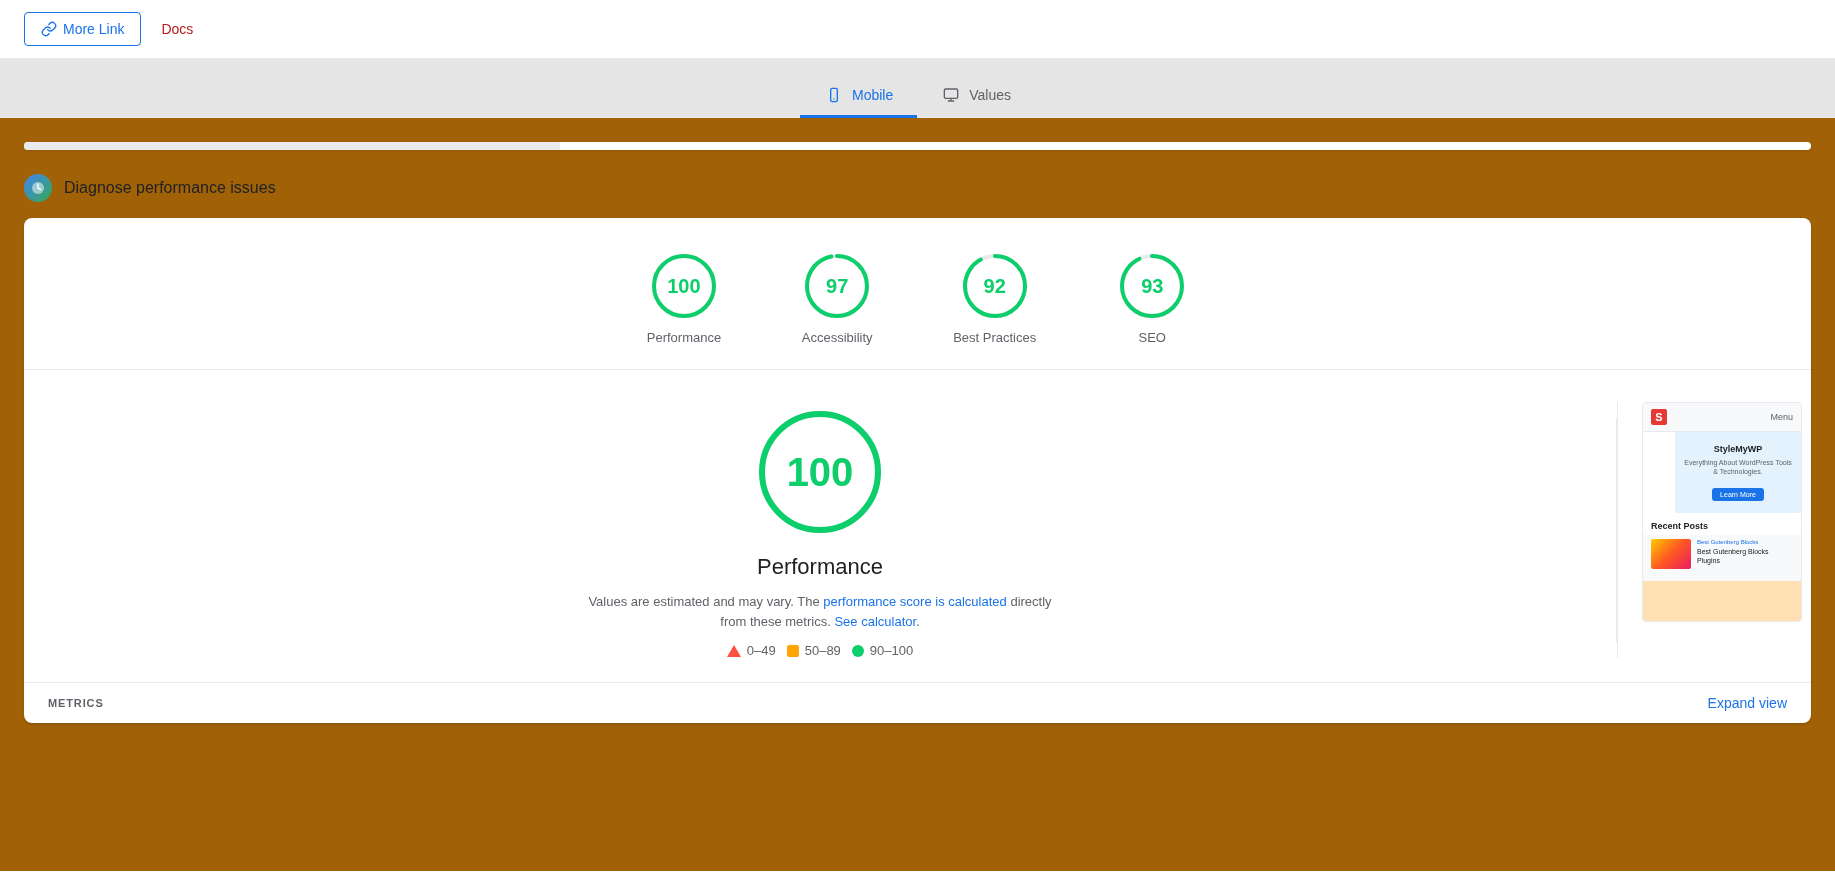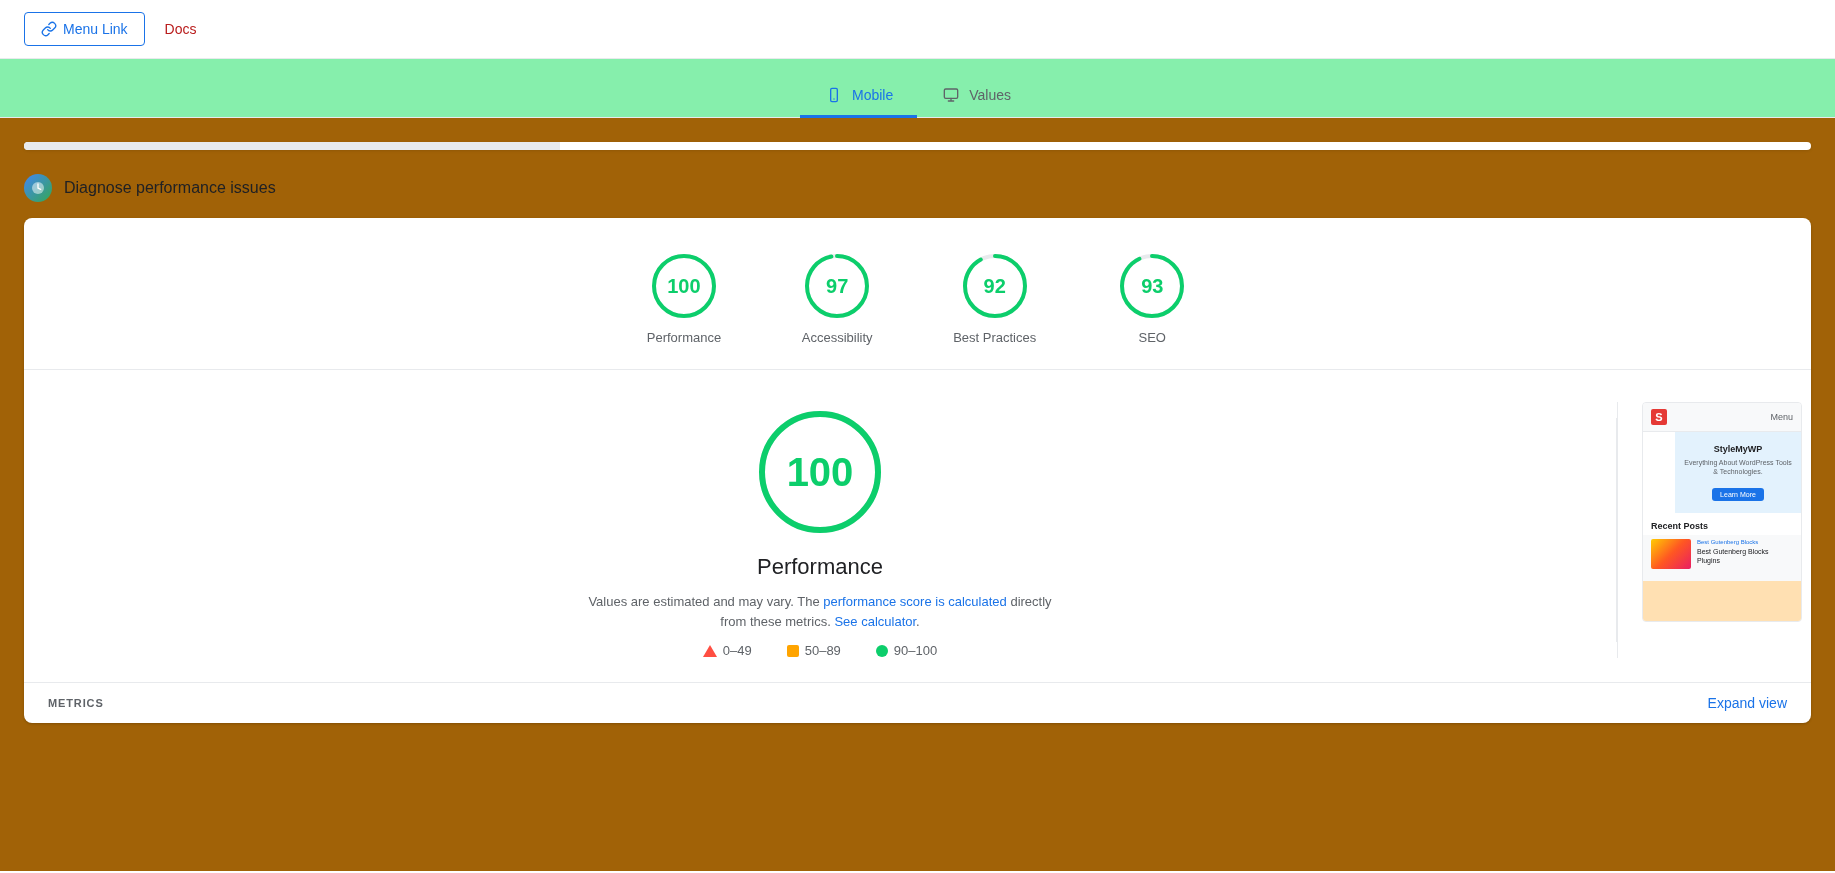--- a/index.html
+++ b/index.html
@@ -57,21 +57,21 @@
       cursor: pointer;
     }
 
     
     .tab-bar {
       display: flex;
       justify-content: center;
       gap: 0;
       padding: 16px 0 0 0;
       border-bottom: 1px solid #e8eaed;
-      background: #86efac;
+      background: #e5e5e5;
     }
     .tab {
       display: flex;
       align-items: center;
       gap: 8px;
       padding: 12px 24px;
       cursor: pointer;
       color: #5f6368;
       font-size: 14px;
       border-bottom: 3px solid transparent;
@@ -226,21 +226,21 @@
       max-width: 480px;
       line-height: 1.5;
     }
     .score-description a {
       color: #1a73e8;
       text-decoration: none;
     }
     .legend-row {
       display: flex;
       align-items: flex-start;
-      gap: 35px;
+      gap: 11px;
     }
     .legend-item {
       display: flex;
       align-items: center;
       gap: 6px;
       font-size: 13px;
       color: #5f6368;
     }
     .legend-dot {
       width: 12px;
@@ -402,21 +402,21 @@
 </head>
 <body>
 
 <header class="header">
   <div class="header-right">
     <button class="copy-link-btn">
       <svg width="16" height="16" viewBox="0 0 24 24" fill="none">
         <path d="M10 13a5 5 0 007.54.54l3-3a5 5 0 00-7.07-7.07l-1.72 1.71" stroke="#1a73e8" stroke-width="2" stroke-linecap="round"></path>
         <path d="M14 11a5 5 0 00-7.54-.54l-3 3a5 5 0 007.07 7.07l1.71-1.71" stroke="#1a73e8" stroke-width="2" stroke-linecap="round"></path>
       </svg>
-      <span>Menu Link</span>
+      <span>More Link</span>
     </button>
     <a class="docs-link">Docs</a>
   </div>
 </header>
 
 <div class="tab-bar">
   <div class="tab active">
     <svg width="20" height="16" viewBox="0 0 24 24" fill="none">
       <rect x="7" y="2" width="10" height="20" rx="2" stroke="#1a73e8" stroke-width="2"></rect>
       <circle cx="12" cy="18" r="1" fill="#1a73e8"></circle>

